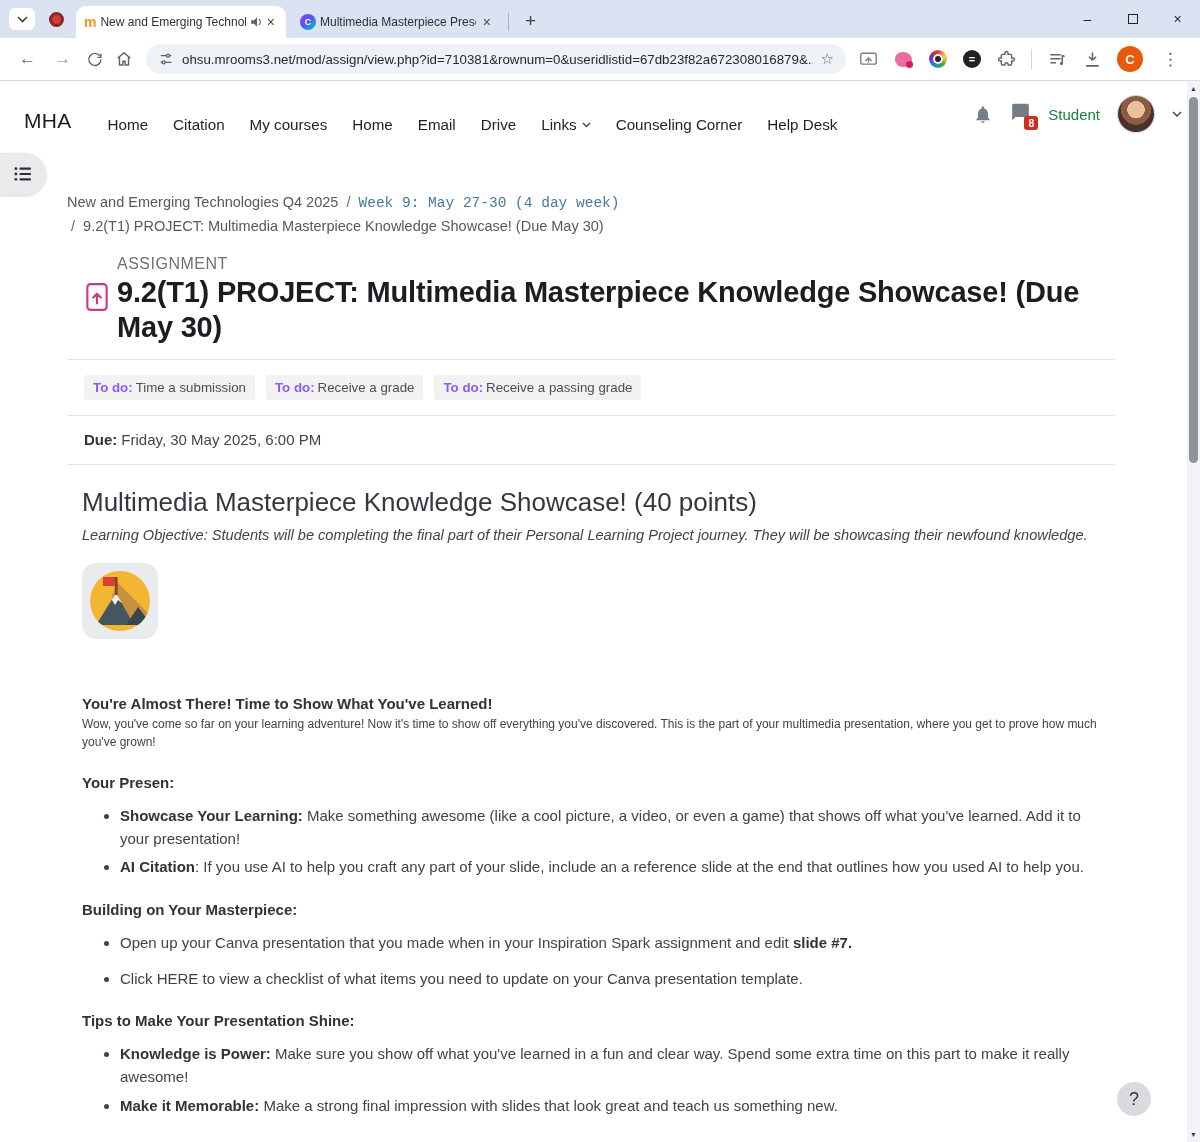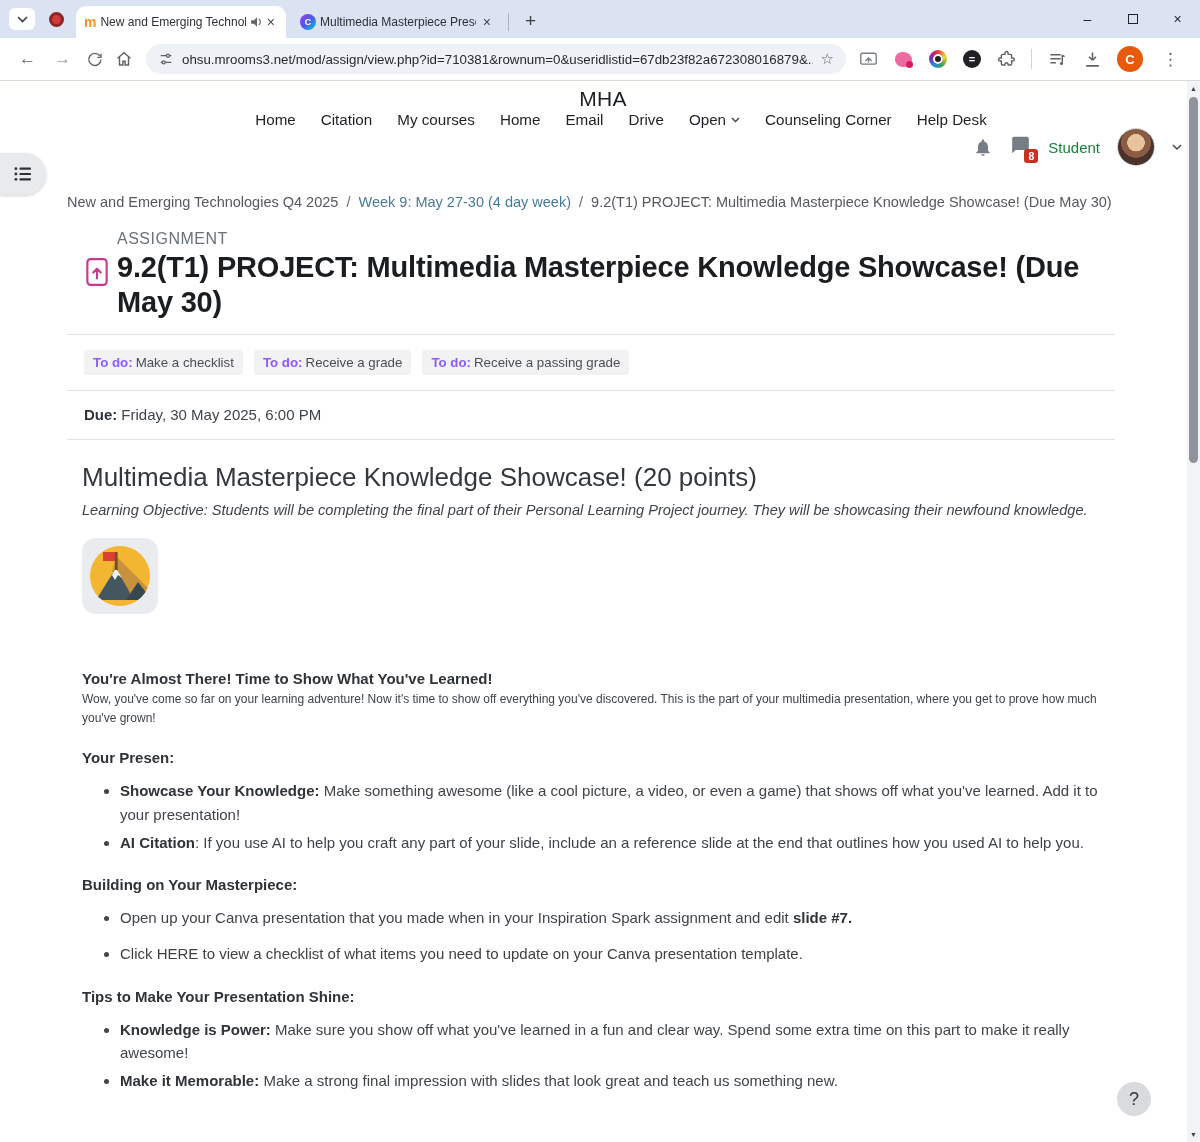--- a/index.html
+++ b/index.html
@@ -36,36 +36,36 @@
   .pink-blob::after { content:""; position:absolute; right:-1px; bottom:-1px; width:7px; height:7px; border-radius:50%; background:#d81b60; }
   .lens { width:18px; height:18px; border-radius:50%; background:conic-gradient(#e53935,#fdd835,#43a047,#1e88e5,#8e24aa,#e53935); position:relative; }
   .lens::after { content:""; position:absolute; inset:4px; border-radius:50%; background:#202124; box-shadow:0 0 0 2px #fff inset; }
   .dark-eq { width:18px; height:18px; border-radius:50%; background:#202124; color:#fff; font-size:11px; font-weight:bold; display:flex; align-items:center; justify-content:center; }
   .tb-sep { width:1px; height:20px; background:#d0d4db; }
   .avatar-c { width:26px; height:26px; border-radius:50%; background:#e8590c; color:#fff; font-size:13px; font-weight:bold; display:flex; align-items:center; justify-content:center; }
   .dots { font-size:17px; color:#5f6368; letter-spacing:0; padding:0 4px; }
 
   
   .page { position:relative; height:1061px; background:#fff; }
-  .navbar { height:52px; display:flex; align-items:center; padding:6px 18px 0 24px;flex-direction:column; }
+  .navbar { height:52px; display:flex; align-items:flex-end; padding:6px 18px 0 24px; }
   .brand { font-size:21px; color:#1b1e21; letter-spacing:.3px; }
   .nav-items { display:flex; gap:25px; margin-left:36px; }
   .nav-item { font-size:15.2px; color:#1d2125; text-decoration:none; display:flex; align-items:center; gap:5px; }
   .nav-right { margin-left:auto; display:flex; align-items:center; gap:17px; }
   .msg-wrap { position:relative; }
   .msg-badge { position:absolute; right:-7px; bottom:-4px; background:#ca3120; color:#fff; font-size:10.5px; font-weight:bold; padding:1px 4px; border-radius:3px; }
   .role-label { font-size:15px; color:#15803d; }
   .user-photo { width:38px; height:38px; border-radius:50%; background:radial-gradient(circle at 50% 38%, #e7c29d 0 30%, #8a5d43 31% 52%, #4a322a 53% 75%, #2e211d 76%); border:1px solid #cfd3d8; }
 
   .drawer-toggle { position:absolute; left:0; top:72px; width:46px; height:42px; background:#e9eaeb; border-radius:0 21px 21px 0; box-shadow:0 1px 3px rgba(0,0,0,.18); display:flex; align-items:center; justify-content:center; }
 
   .main { margin-left:67px; width:1048px; }
   .breadcrumb { margin-top:58px; font-size:14.5px; color:#55585e; line-height:1.62; }
   .bc-unit { white-space:nowrap; }
-  .bc-link { color:#46799b; text-decoration:none; }
+  .bc-link { color:#46799b; text-decoration:none;font-family:Liberation Mono, monospace; }
   .bc-sep { color:#6a6d70; padding:0 4px; }
 
   .assign-label { margin:16px 0 0 50px; font-size:16px; letter-spacing:.5px; color:#6a7178; font-weight:500; }
   .title-row { display:flex; margin:2px 0 0 17px; }
   .assign-icon { flex:0 0 26px; margin:7px 7px 0 0; }
   h1.page-title { font-size:29px; font-weight:700; color:#1b1e21; line-height:1.2; width:1003px; letter-spacing:-.2px; }
 
   .activity-box { margin-top:14px; border-top:1px solid #dfe3e7; }
   .badges-row { padding:15px 17px; border-bottom:1px solid #dfe3e7; display:flex; gap:11px; }
   .badge { background:#f2f2f3; color:#4a4f54; font-size:13.3px; padding:5px 9px; border-radius:3px; }
@@ -216,21 +216,21 @@
         <a class="nav-item" href="#">
             <span>Home</span>
           </a>
         <a class="nav-item" href="#">
             <span>Email</span>
           </a>
         <a class="nav-item" href="#">
             <span>Drive</span>
           </a>
         <a class="nav-item" href="#">
-            <span>Open</span>
+            <span>Links</span>
           <svg width="9" height="6">
               <path d="M1 1l3.5 3.5L8 1" stroke="#444" stroke-width="1.4" fill="none"></path>
             </svg>
         </a>
         <a class="nav-item" href="#">
             <span>Counseling Corner</span>
           </a>
         <a class="nav-item" href="#">
             <span>Help Desk</span>
           </a>
@@ -279,31 +279,31 @@
       <div class="title-row">
         <svg class="assign-icon" width="26" height="30" viewBox="0 0 24 28">
           <rect x="3" y="2" width="18" height="24" rx="3" fill="none" stroke="#c9398b" stroke-width="2"></rect>
           <path d="M12 20v-9M8.5 14.5L12 11l3.5 3.5" fill="none" stroke="#c9398b" stroke-width="2" stroke-linecap="round" stroke-linejoin="round"></path>
         </svg>
         <h1 class="page-title">9.2(T1) PROJECT: Multimedia Masterpiece Knowledge Showcase! (Due May 30)</h1>
       </div>
 
       <div class="activity-box">
         <div class="badges-row">
-          <span class="badge"><strong>To do:</strong><span>Make a checklist</span></span>
+          <span class="badge"><strong>To do:</strong><span>Time a submission</span></span>
           <span class="badge"><strong>To do:</strong><span>Receive a grade</span></span>
           <span class="badge"><strong>To do:</strong><span>Receive a passing grade</span></span>
         </div>
         <div class="due-row">
           <strong>Due:</strong><span>Friday, 30 May 2025, 6:00 PM</span>
         </div>
       </div>
 
       <div class="desc">
-        <h2 class="showcase">Multimedia Masterpiece Knowledge Showcase! (20 points)</h2>
+        <h2 class="showcase">Multimedia Masterpiece Knowledge Showcase! (40 points)</h2>
         <div class="objective">Learning Objective: Students will be completing the final part of their Personal Learning Project journey. They will be showcasing their newfound knowledge.</div>
 
         <svg class="thumb" width="76" height="76" viewBox="0 0 76 76">
           <rect width="76" height="76" rx="14" fill="#e9ebee"></rect>
           <clipPath id="cc">
               <circle cx="38" cy="38" r="30"></circle>
             </clipPath>
           <circle cx="38" cy="38" r="30" fill="#f2b632"></circle>
           <g clip-path="url(#cc)">
             <path d="M34 18 L68 52 L54 62 L30 34 Z" fill="#c8913e"></path>
@@ -313,21 +313,21 @@
             <rect x="33" y="14" width="2.6" height="18" fill="#7c4a22"></rect>
             <path d="M33 14 h-12 v9 h12 z" fill="#d93f34"></path>
           </g>
         </svg>
 
         <div class="sec-title mt-big">You're Almost There! Time to Show What You've Learned!</div>
         <p class="para">Wow, you've come so far on your learning adventure! Now it's time to show off everything you've discovered. This is the part of your multimedia presentation, where you get to prove how much you've grown!</p>
 
         <div class="sec-title mt-md">Your Presen:</div>
         <ul>
-          <li><strong>Showcase Your Knowledge:</strong><span> Make something awesome (like a cool picture, a video, or even a game) that shows off what you've learned. Add it to your presentation!</span></li>
+          <li><strong>Showcase Your Learning:</strong><span> Make something awesome (like a cool picture, a video, or even a game) that shows off what you've learned. Add it to your presentation!</span></li>
           <li><strong>AI Citation</strong><span>: If you use AI to help you craft any part of your slide, include an a reference slide at the end that outlines how you used AI to help you.</span></li>
         </ul>
 
         <div class="sec-title mt-md">Building on Your Masterpiece:</div>
         <ul>
           <li><span>Open up your Canva presentation that you made when in your Inspiration Spark assignment and edit </span><strong>slide #7.</strong></li>
         </ul>
 
         <ul>
           <li><a class="body-link" href="#">Click HERE to view a checklist of what items you need to update on your Canva presentation template.</a></li>

